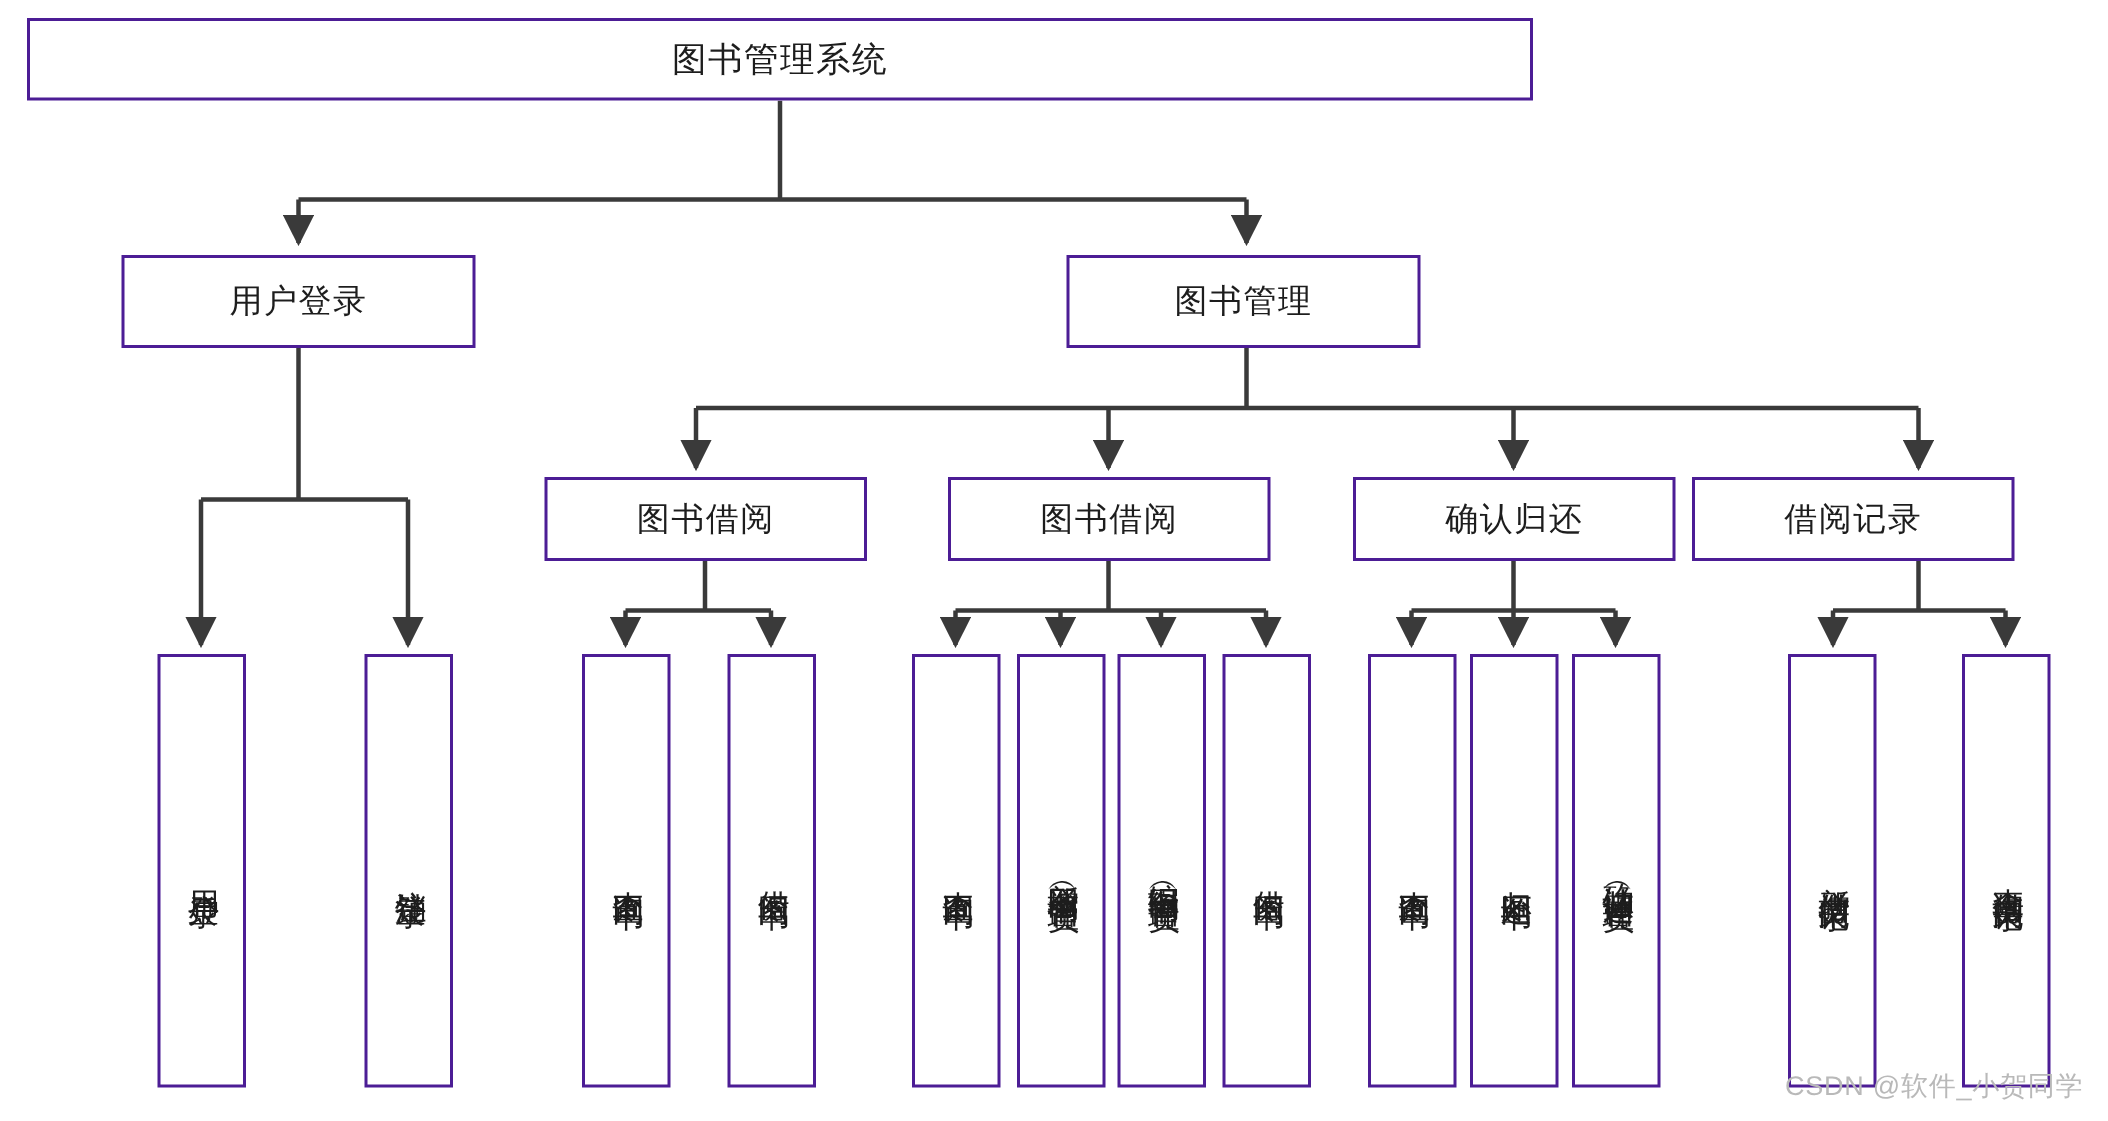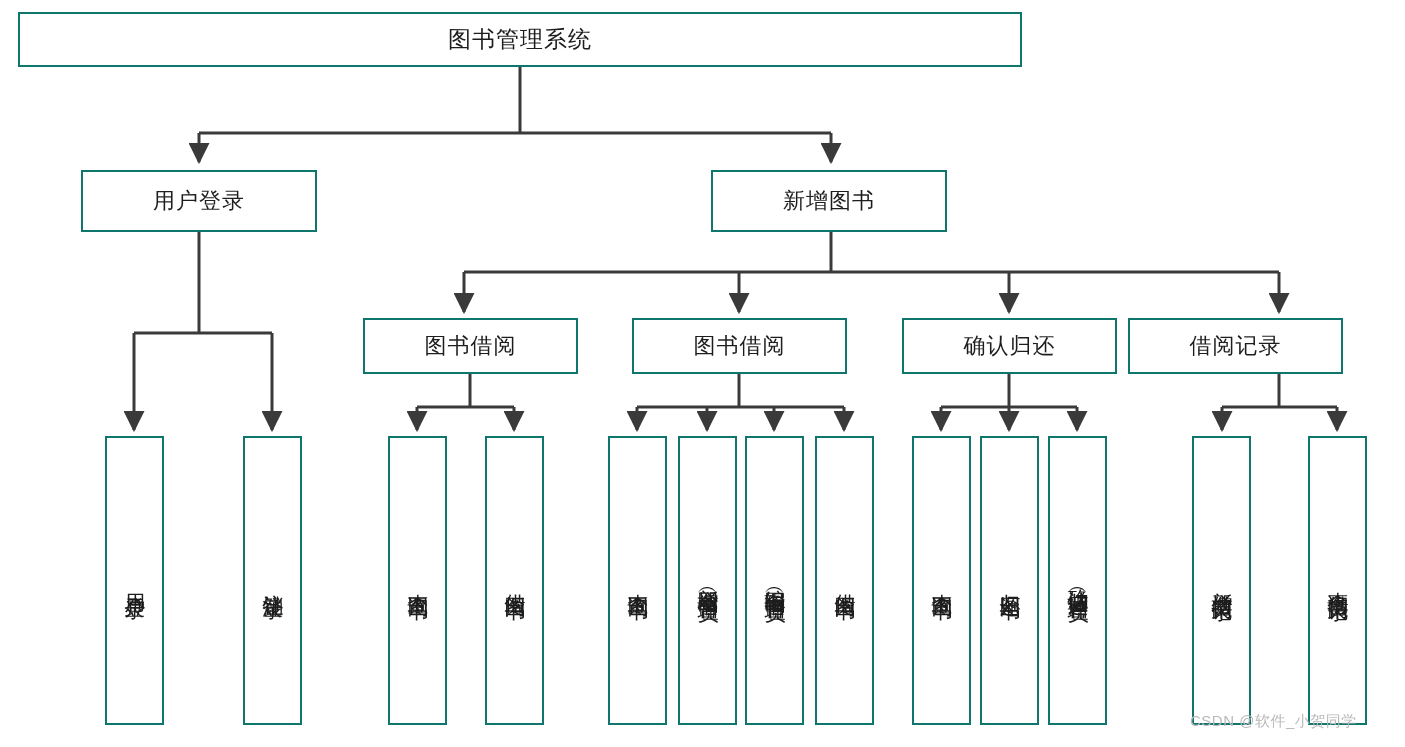--- a/index.html
+++ b/index.html
@@ -22,21 +22,21 @@
     left: 0;
     top: 0;
     width: 1405px;
     height: 747px;
     pointer-events: none;
   }
   .node {
     position: absolute;
     box-sizing: border-box;
     background: #ffffff;
-    border: 2px solid #0f766e;
+    border: 2px solid #4c1d95;
     display: flex;
     align-items: center;
     justify-content: center;
     color: #1d1d1d;
     line-height: 1.18;
     z-index: 2;
   }
   .node.h {
     font-size: 22px;
     letter-spacing: 1px;
@@ -54,21 +54,21 @@
     white-space: normal;
     text-align: center;
   }
   .node.root {
     font-size: 23px;
   }
   .watermark {
     position: absolute;
     left: 1190px;
     top: 712px;
-    font-size: 15px;
+    font-size: 18px;
     color: #b9b9b9;
     white-space: nowrap;
     z-index: 3;
     letter-spacing: 0.5px;
   }
 </style>
 </head>
 <body>
 
 <div id="canvas">
@@ -124,21 +124,21 @@
   </svg>
 
   <div class="node h root" style="left:18px; top:12px; width:1004px; height:55px;">
     <span class="txt">图书管理系统</span>
   </div>
 
   <div class="node h" style="left:81px; top:170px; width:236px; height:62px;">
     <span class="txt">用户登录</span>
   </div>
   <div class="node h" style="left:711px; top:170px; width:236px; height:62px;">
-    <span class="txt">新增图书</span>
+    <span class="txt">图书管理</span>
   </div>
 
   <div class="node h" style="left:363px; top:318px; width:215px; height:56px;">
     <span class="txt">图书借阅</span>
   </div>
   <div class="node h" style="left:632px; top:318px; width:215px; height:56px;align-items:center;">
     <span class="txt">图书借阅</span>
   </div>
   <div class="node h" style="left:902px; top:318px; width:215px; height:56px;">
     <span class="txt">确认归还</span>

